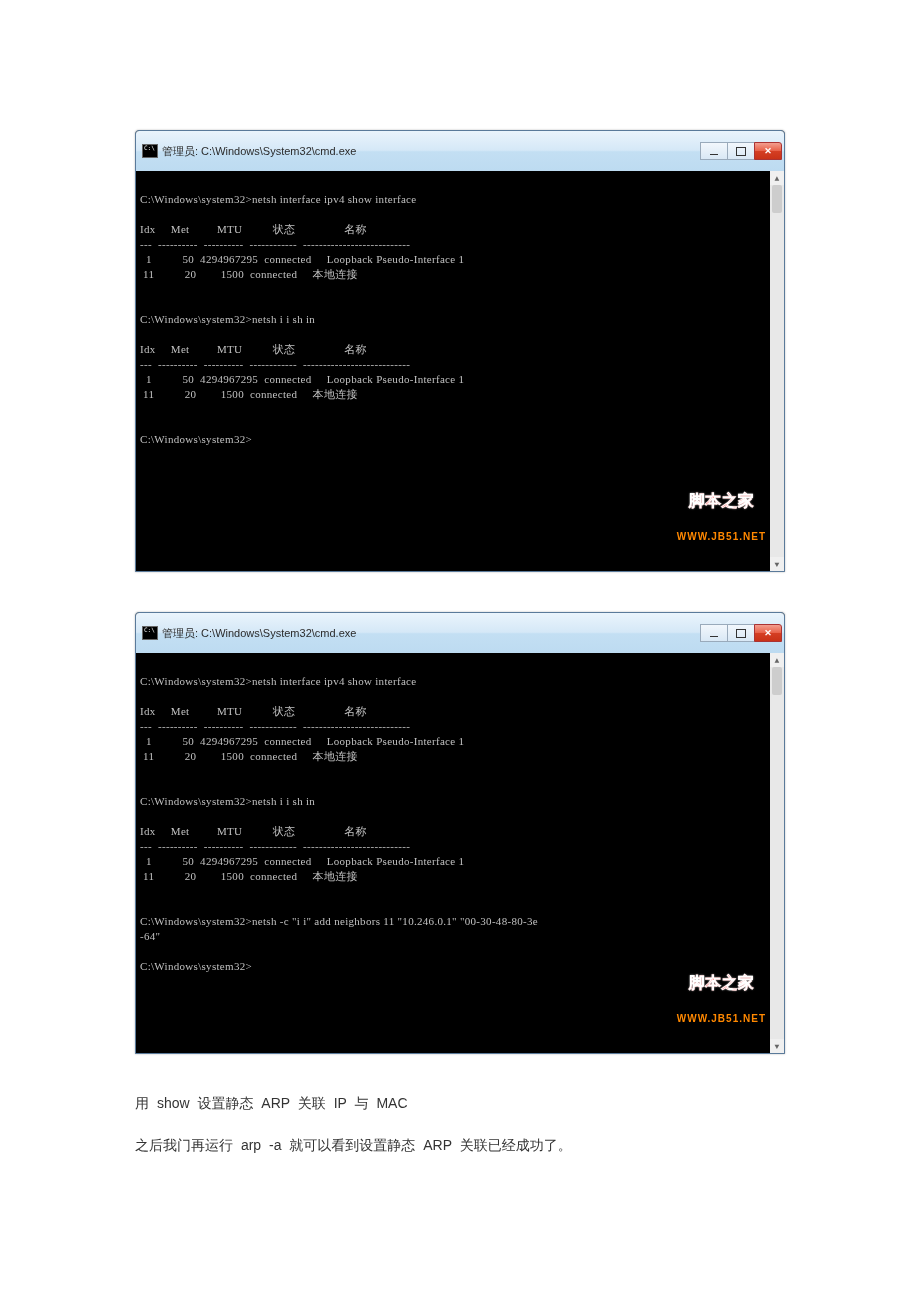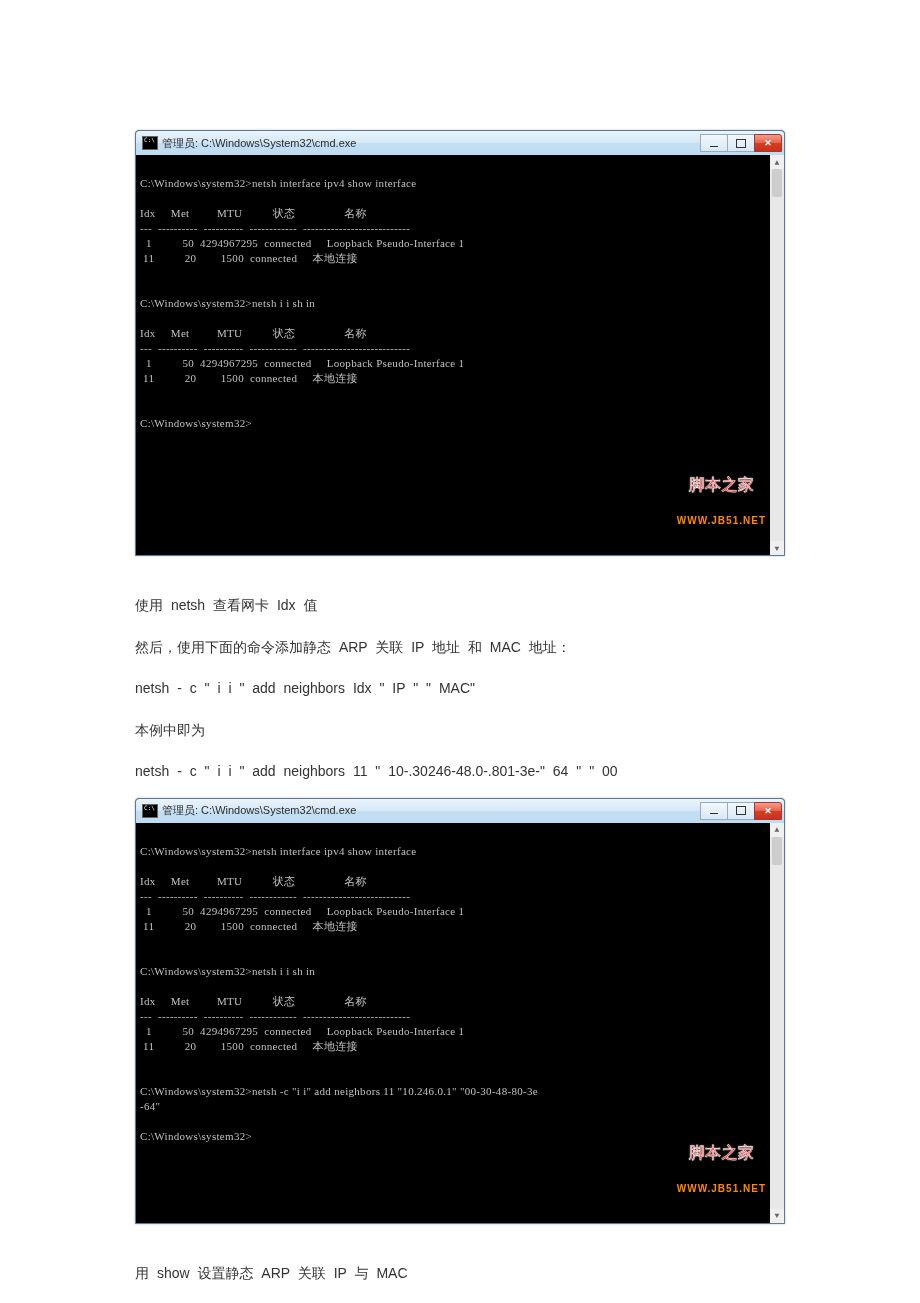--- a/index.html
+++ b/index.html
@@ -17,21 +17,21 @@
     box-sizing: border-box;
   }
   .terminal-window {
     border: 1px solid #5a7a9a;
     border-radius: 4px 4px 0 0;
     background: #000;
     margin-bottom: 40px;
     box-shadow: 0 0 2px rgba(0,0,0,0.3);
   }
   .titlebar {
-    height: 24px;
+    height: 40px;
     background: linear-gradient(to bottom, #eaf4fc 0%, #d5e8f7 48%, #c3dff3 52%, #bddbf1 100%);
     display: flex;
     align-items: center;
     justify-content: space-between;
     padding: 0 2px 0 6px;
     border-top-left-radius: 3px;
     border-top-right-radius: 3px;
   }
   .titlebar-left {
     display: flex;
@@ -126,21 +126,21 @@
   .watermark {
     position: absolute;
     right: 18px;
     bottom: 4px;
     text-align: center;
     line-height: 12px;
   }
   .watermark .wm-top {
     font-family: "SimHei", sans-serif;
     font-size: 16px;
-    font-weight: normal;
+    font-weight: bold;
     color: #ff0000;
     -webkit-text-stroke: 0.5px #fff;
     text-shadow: 0 0 2px #fff;
   }
   .watermark .wm-bottom {
     font-family: Arial, sans-serif;
     font-size: 10px;
     font-weight: bold;
     color: #ff8800;
     letter-spacing: 1px;
@@ -206,27 +206,20 @@
         <div class="scroll-track"></div>
         <div class="scroll-arrow">▼</div>
       </div>
       <div class="watermark">
         <div class="wm-top">脚本之家</div>
         <div class="wm-bottom">WWW.JB51.NET</div>
       </div>
     </div>
   </div>
 
-  <div class="article">
-    <p class="spaced">使用   netsh   查看网卡    Idx   值</p>
-    <p class="spaced">然后，使用下面的命令添加静态        ARP 关联  IP 地址  和  MAC 地址：</p>
-    <p class="spaced">netsh - c    " i i    "   add neighbors Idx               " IP "     " MAC"</p>
-    <p class="spaced">本例中即为</p>
-    <p class="spaced tight">netsh - c    " i i    "    add neighbors 11               " 10-.30246-48.0-.801-3e-" 64 " " 00</p>
-  </div>
 
   <div class="terminal-window">
     <div class="titlebar">
       <div class="titlebar-left">
         <span class="cmd-icon"></span>
         <span>管理员: C:\Windows\System32\cmd.exe</span>
       </div>
       <div class="win-btns">
         <div class="win-btn min"></div>
         <div class="win-btn max"></div>

